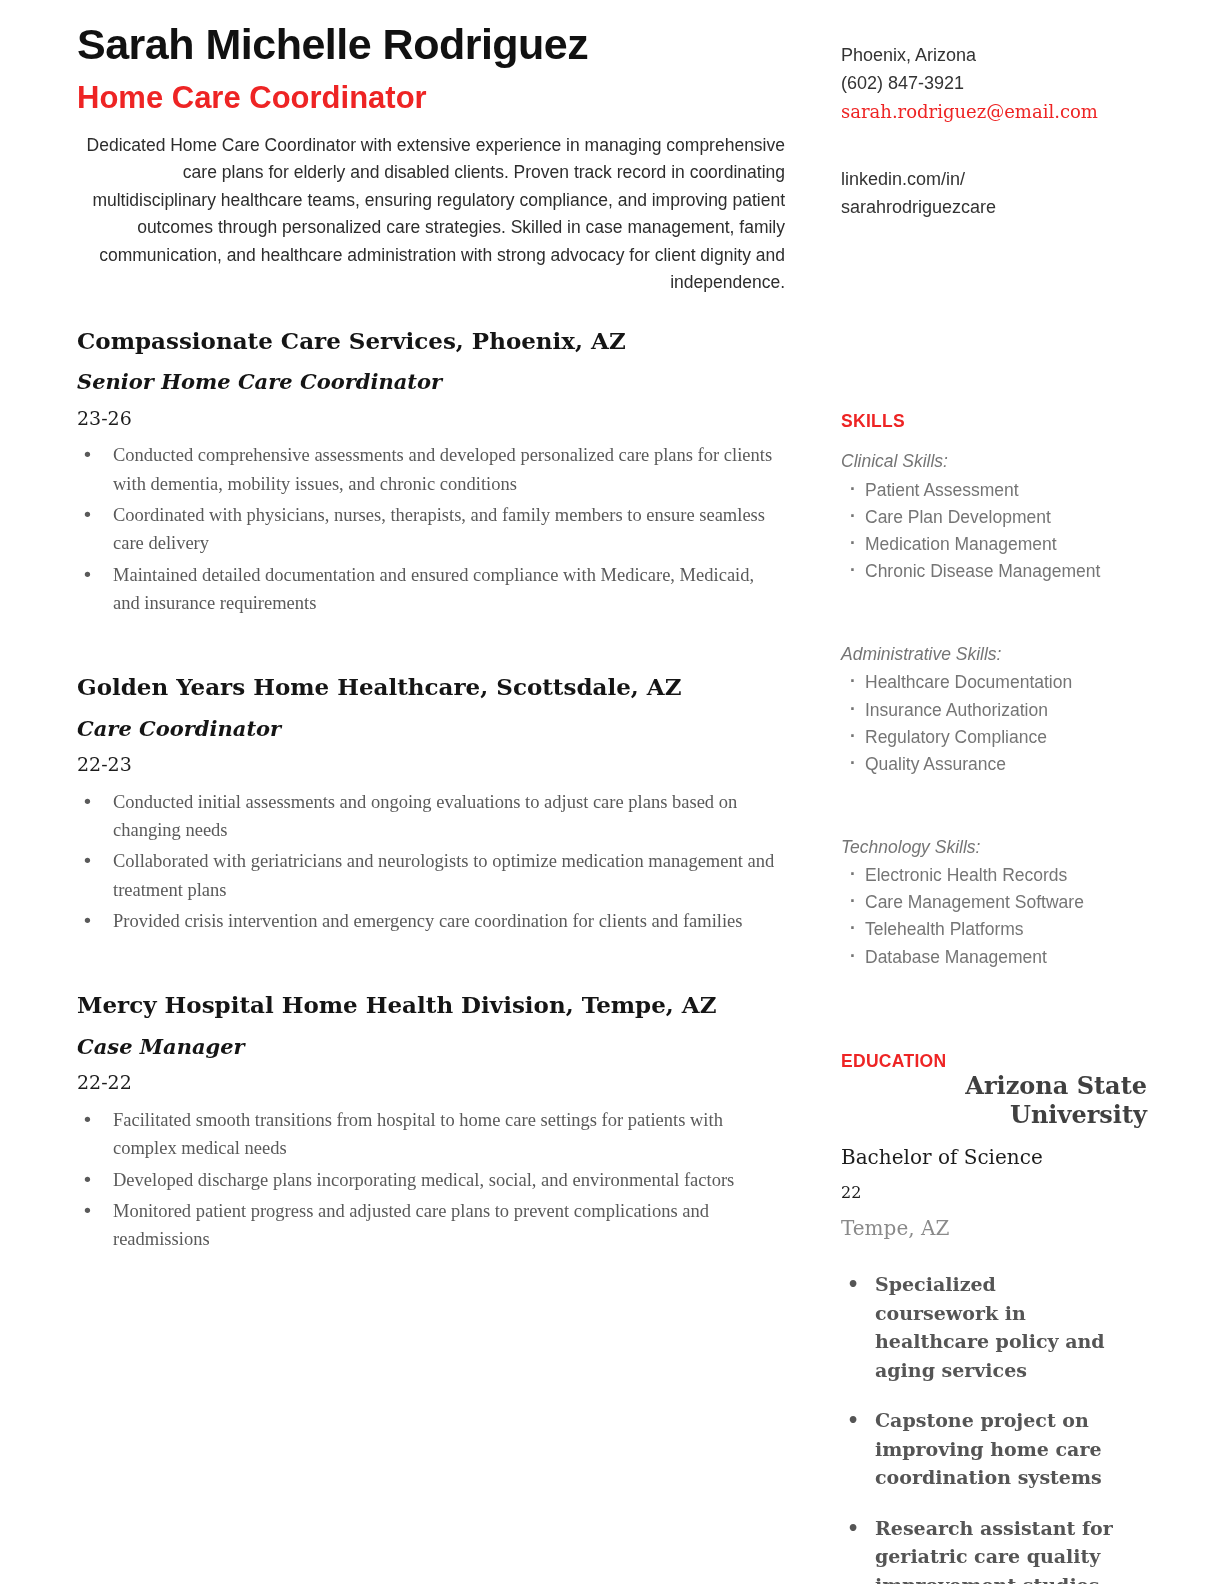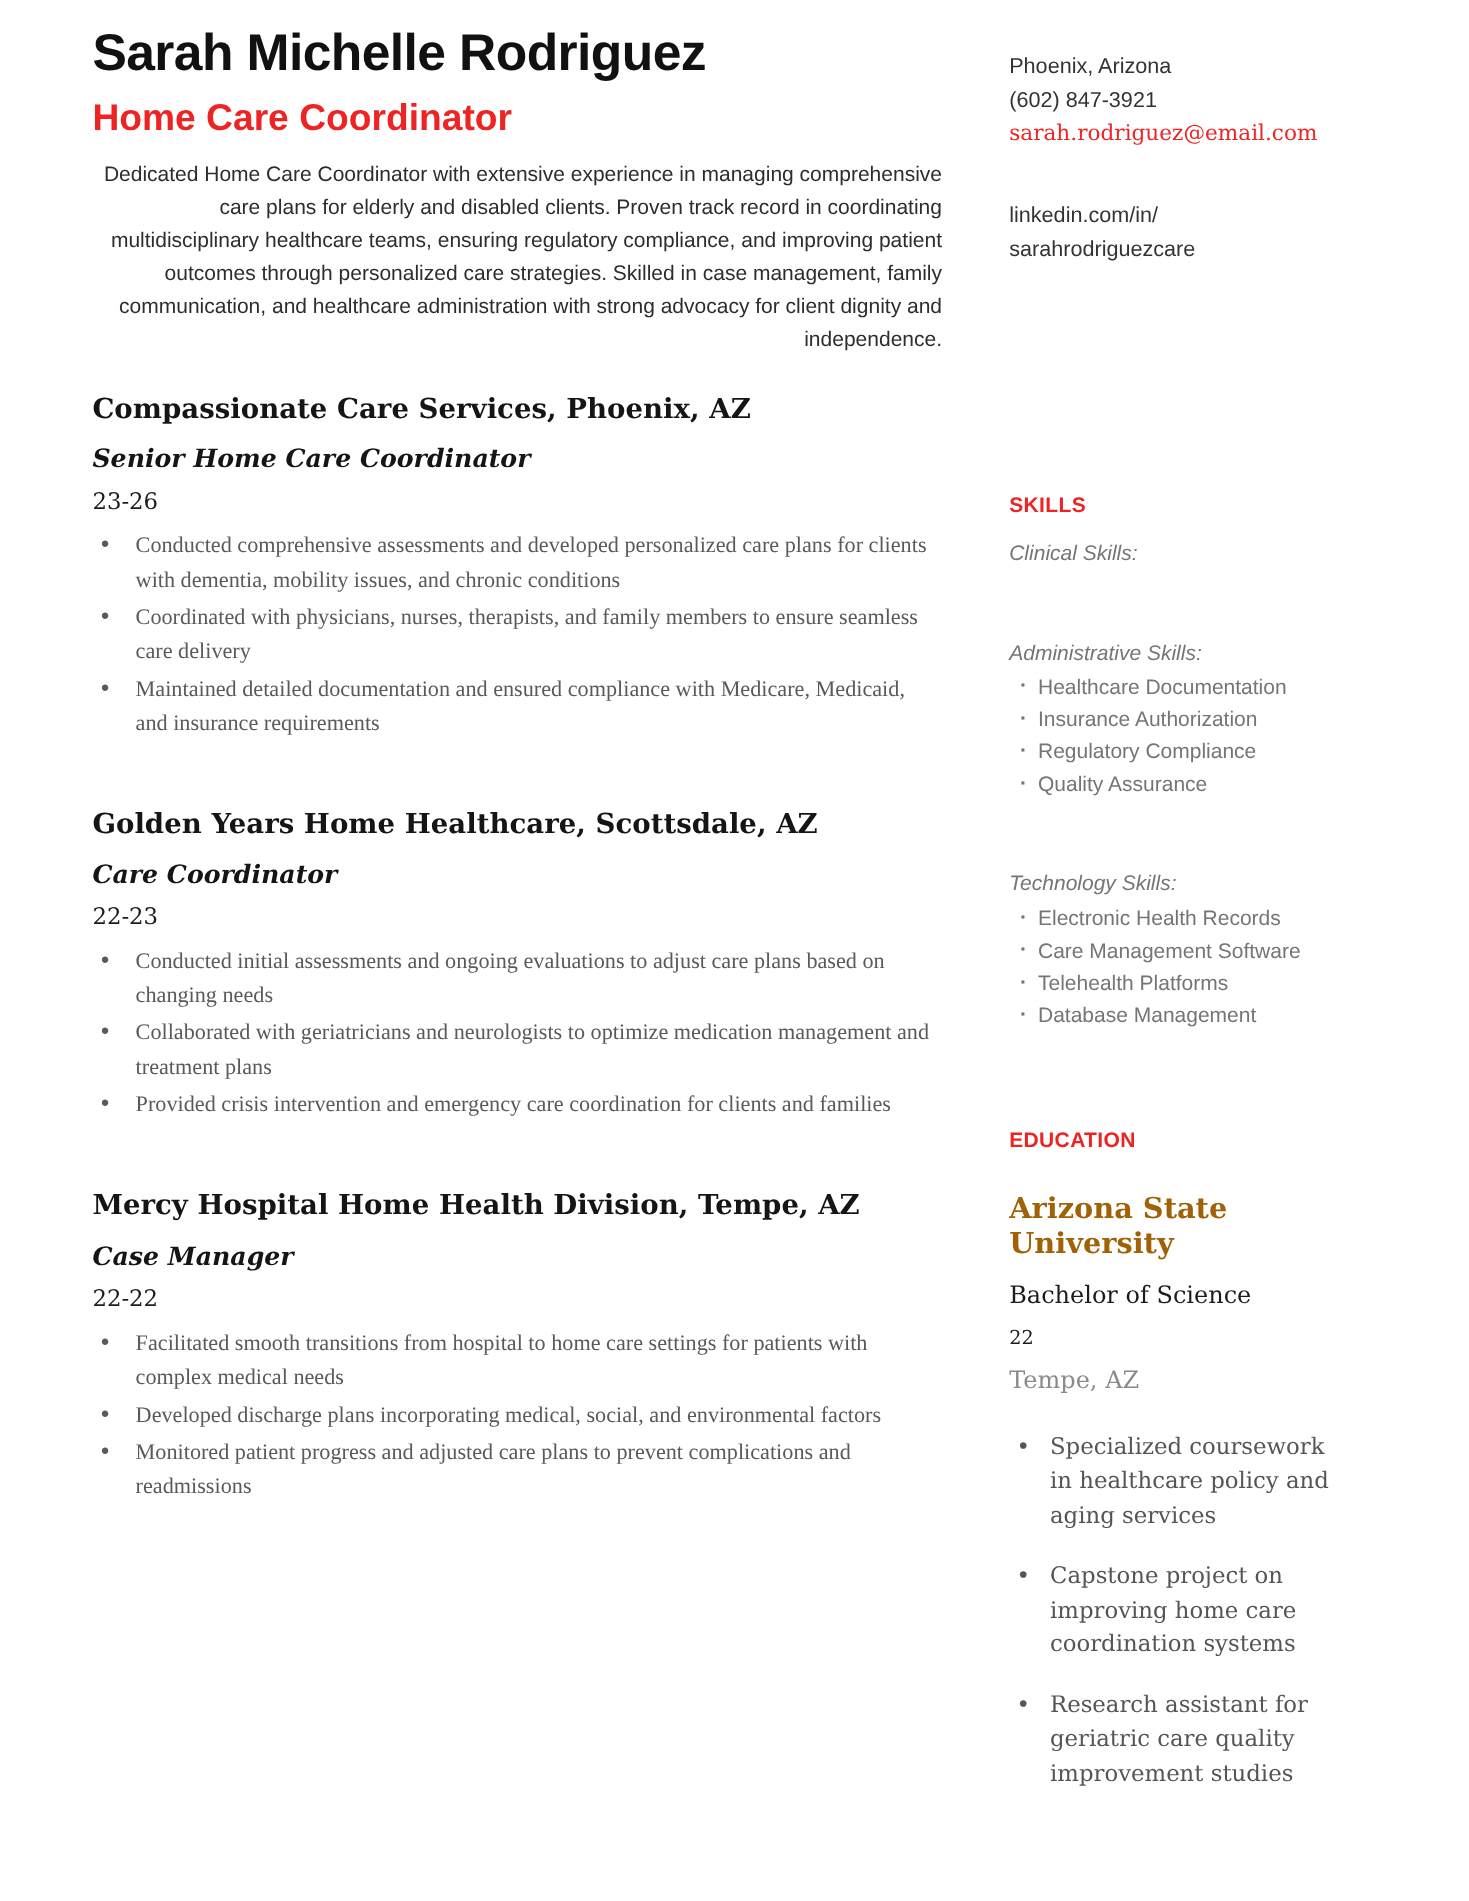--- a/index.html
+++ b/index.html
@@ -98,23 +98,22 @@
     font-size:17.5px; color:#757575; line-height:1.55;
   }
   ul.skill-items li::before {
     content:"·";
     position:absolute; left:-15px; top:-1px;
     font-weight:700; color:#757575;
   }
 
   .right .education-heading { margin-top:80px; }
   .school {
-    margin-top:32px;
-    font-family:"DejaVu Serif", serif;
-    font-size:24px; font-weight:700; color:#a16207; line-height:1.2;
+    font-family:"DejaVu Serif", serif;
+    font-size:24px; font-weight:700; color:#404040; line-height:1.2;text-align:right;
   }
   .degree {
     margin-top:16px;
     font-family:"DejaVu Serif", serif;
     font-size:20px; color:#1c1c1c; line-height:1.2;
   }
   .edu-year {
     margin-top:14px;
     font-family:"DejaVu Serif", serif;
     font-size:16px; color:#1c1c1c; line-height:1.2;
@@ -123,21 +122,21 @@
     margin-top:14px;
     font-family:"DejaVu Serif", serif;
     font-size:20px; color:#8a8a8a; line-height:1.2;
   }
   ul.edu-bullets {
     margin-top:30px; list-style:none; padding-left:34px; width:276px;
   }
   ul.edu-bullets li {
     position:relative;
     font-family:"DejaVu Serif", serif;
-    font-size:19px; font-weight:400; color:#555; line-height:1.5;
+    font-size:19px; font-weight:700; color:#555; line-height:1.5;
     margin-bottom:22px;
   }
   ul.edu-bullets li::before {
     content:"•";
     position:absolute; left:-28px; top:0;
     font-family:"DejaVu Sans", sans-serif;
     color:#555;
   }
 </style>
 </head>
@@ -194,20 +193,26 @@
       <span class="line">(602) 847-3921</span>
       <a class="email" href="#">sarah.rodriguez@email.com</a>
       <a class="linkedin" href="#"><span>linkedin.com/in/</span><br>
         <span>sarahrodriguezcare</span></a>
     </div>
 
     <div class="section-heading skills-heading">SKILLS</div>
 
     <div class="skill-group">
       <div class="skill-label">Clinical Skills:</div>
+      <ul class="skill-items">
+        <li>Patient Assessment</li>
+        <li>Care Plan Development</li>
+        <li>Medication Management</li>
+        <li>Chronic Disease Management</li>
+      </ul>
     </div>
 
     <div class="skill-group">
       <div class="skill-label">Administrative Skills:</div>
       <ul class="skill-items">
         <li>Healthcare Documentation</li>
         <li>Insurance Authorization</li>
         <li>Regulatory Compliance</li>
         <li>Quality Assurance</li>
       </ul>

